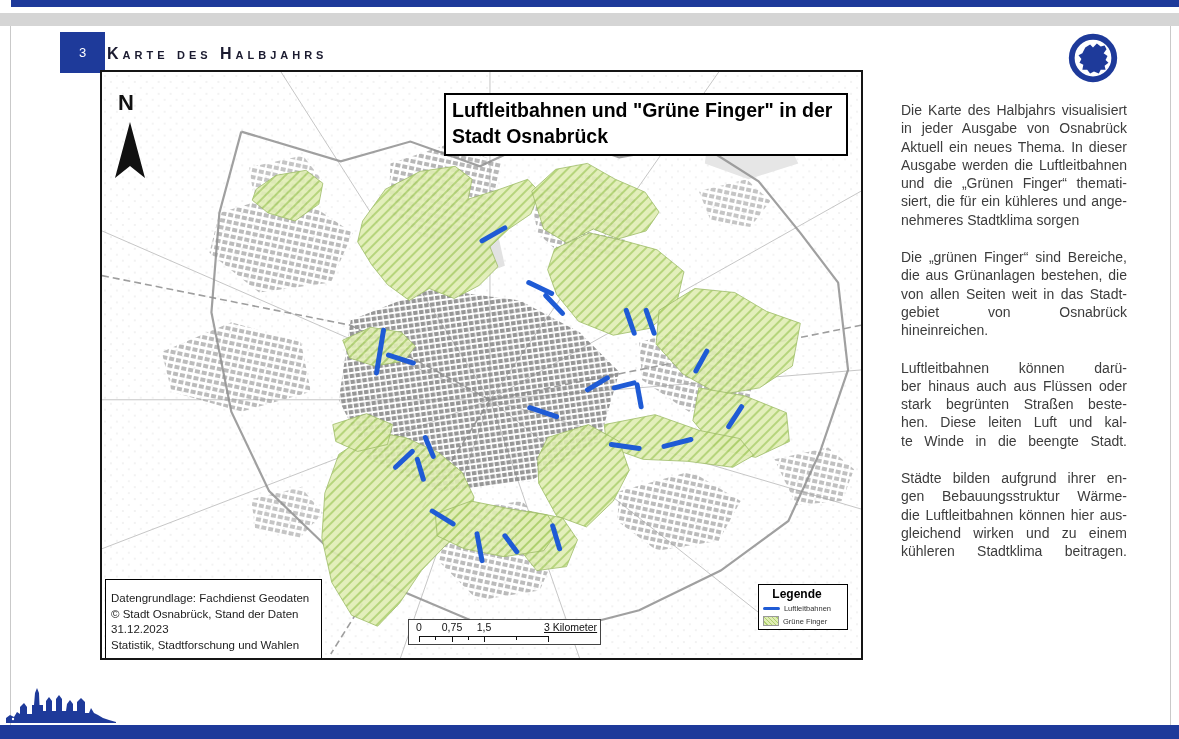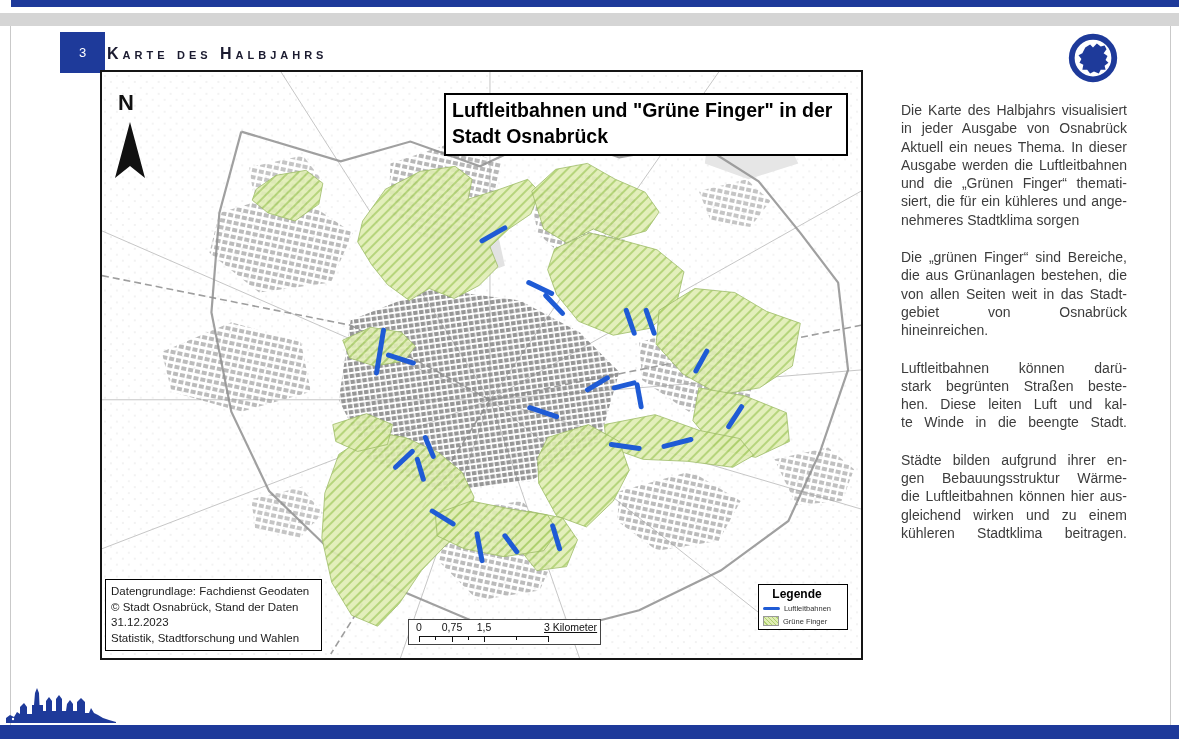--- a/index.html
+++ b/index.html
@@ -21,21 +21,21 @@
   .logo{left:1064px;top:30px;width:58px;height:58px;}
   
   .map-frame{left:100px;top:70px;width:763px;height:590px;border:2px solid #151515;
     box-sizing:border-box;background:#fff;overflow:hidden;}
   .map-frame > svg{position:absolute;left:0;top:0;}
   .map-title-box{left:342px;top:21px;width:404px;background:#fff;border:2px solid #000;
     padding:2px 6px 5px 6px;font-size:19.5px;line-height:26px;font-weight:bold;color:#000;box-sizing:border-box;}
   .north-n{left:16px;top:18px;font-size:22px;font-weight:bold;color:#111;}
   .north-arrow{left:8px;top:48px;}
   .source-box{left:3px;top:507px;width:217px;background:#fff;border:1px solid #000;
-    padding:4px 5px;font-size:11.5px;line-height:15.5px;color:#1c1c1c;box-sizing:border-box;}
+    padding:11px 5px;font-size:11.5px;line-height:15.5px;color:#1c1c1c;box-sizing:border-box;}
   .scalebar{left:306px;top:547px;width:193px;height:26px;background:#fff;border:1px solid #444;box-sizing:border-box;}
   .scalebar .lbl{position:absolute;top:1px;font-size:10.5px;color:#111;transform:translateX(-50%);white-space:nowrap;}
   .scalebar .lbl.last{transform:none;}
   .scalebar .bar{position:absolute;left:10px;top:16px;width:129px;height:1px;background:#111;}
   .scalebar .tick{position:absolute;top:16px;width:1px;background:#111;}
   .tick.major{height:6px;} .tick.minor{height:4px;}
   .legend{left:656px;top:512px;width:90px;background:#fff;border:1px solid #000;box-sizing:border-box;padding:2px 16px 3px 4px;}
   .legend-title{font-size:12px;font-weight:bold;color:#000;text-align:center;margin-bottom:2px;}
   .legend-row{display:flex;align-items:center;gap:4px;margin-top:3px;}
   .legend-label{font-size:7.5px;color:#333;}
@@ -234,20 +234,21 @@
       <div class="line last-left">nehmeres Stadtklima sorgen</div>
     </div>
     <div class="para">
       <div class="line">Die „grünen Finger“ sind Bereiche,</div>
       <div class="line">die aus Grünanlagen bestehen, die</div>
       <div class="line">von allen Seiten weit in das Stadt-</div>
       <div class="line last-left">gebiet von Osnabrück hineinreichen.</div>
     </div>
     <div class="para">
       <div class="line">Luftleitbahnen können darü-</div>
+      <div class="line">ber hinaus auch aus Flüssen oder</div>
       <div class="line">stark begrünten Straßen beste-</div>
       <div class="line">hen. Diese leiten Luft und kal-</div>
       <div class="line">te Winde in die beengte Stadt.</div>
     </div>
     <div class="para">
       <div class="line">Städte bilden aufgrund ihrer en-</div>
       <div class="line">gen Bebauungsstruktur Wärme-</div>
       <div class="line">die Luftleitbahnen können hier aus-</div>
       <div class="line">gleichend wirken und zu einem</div>
       <div class="line">kühleren Stadtklima beitragen.</div>

